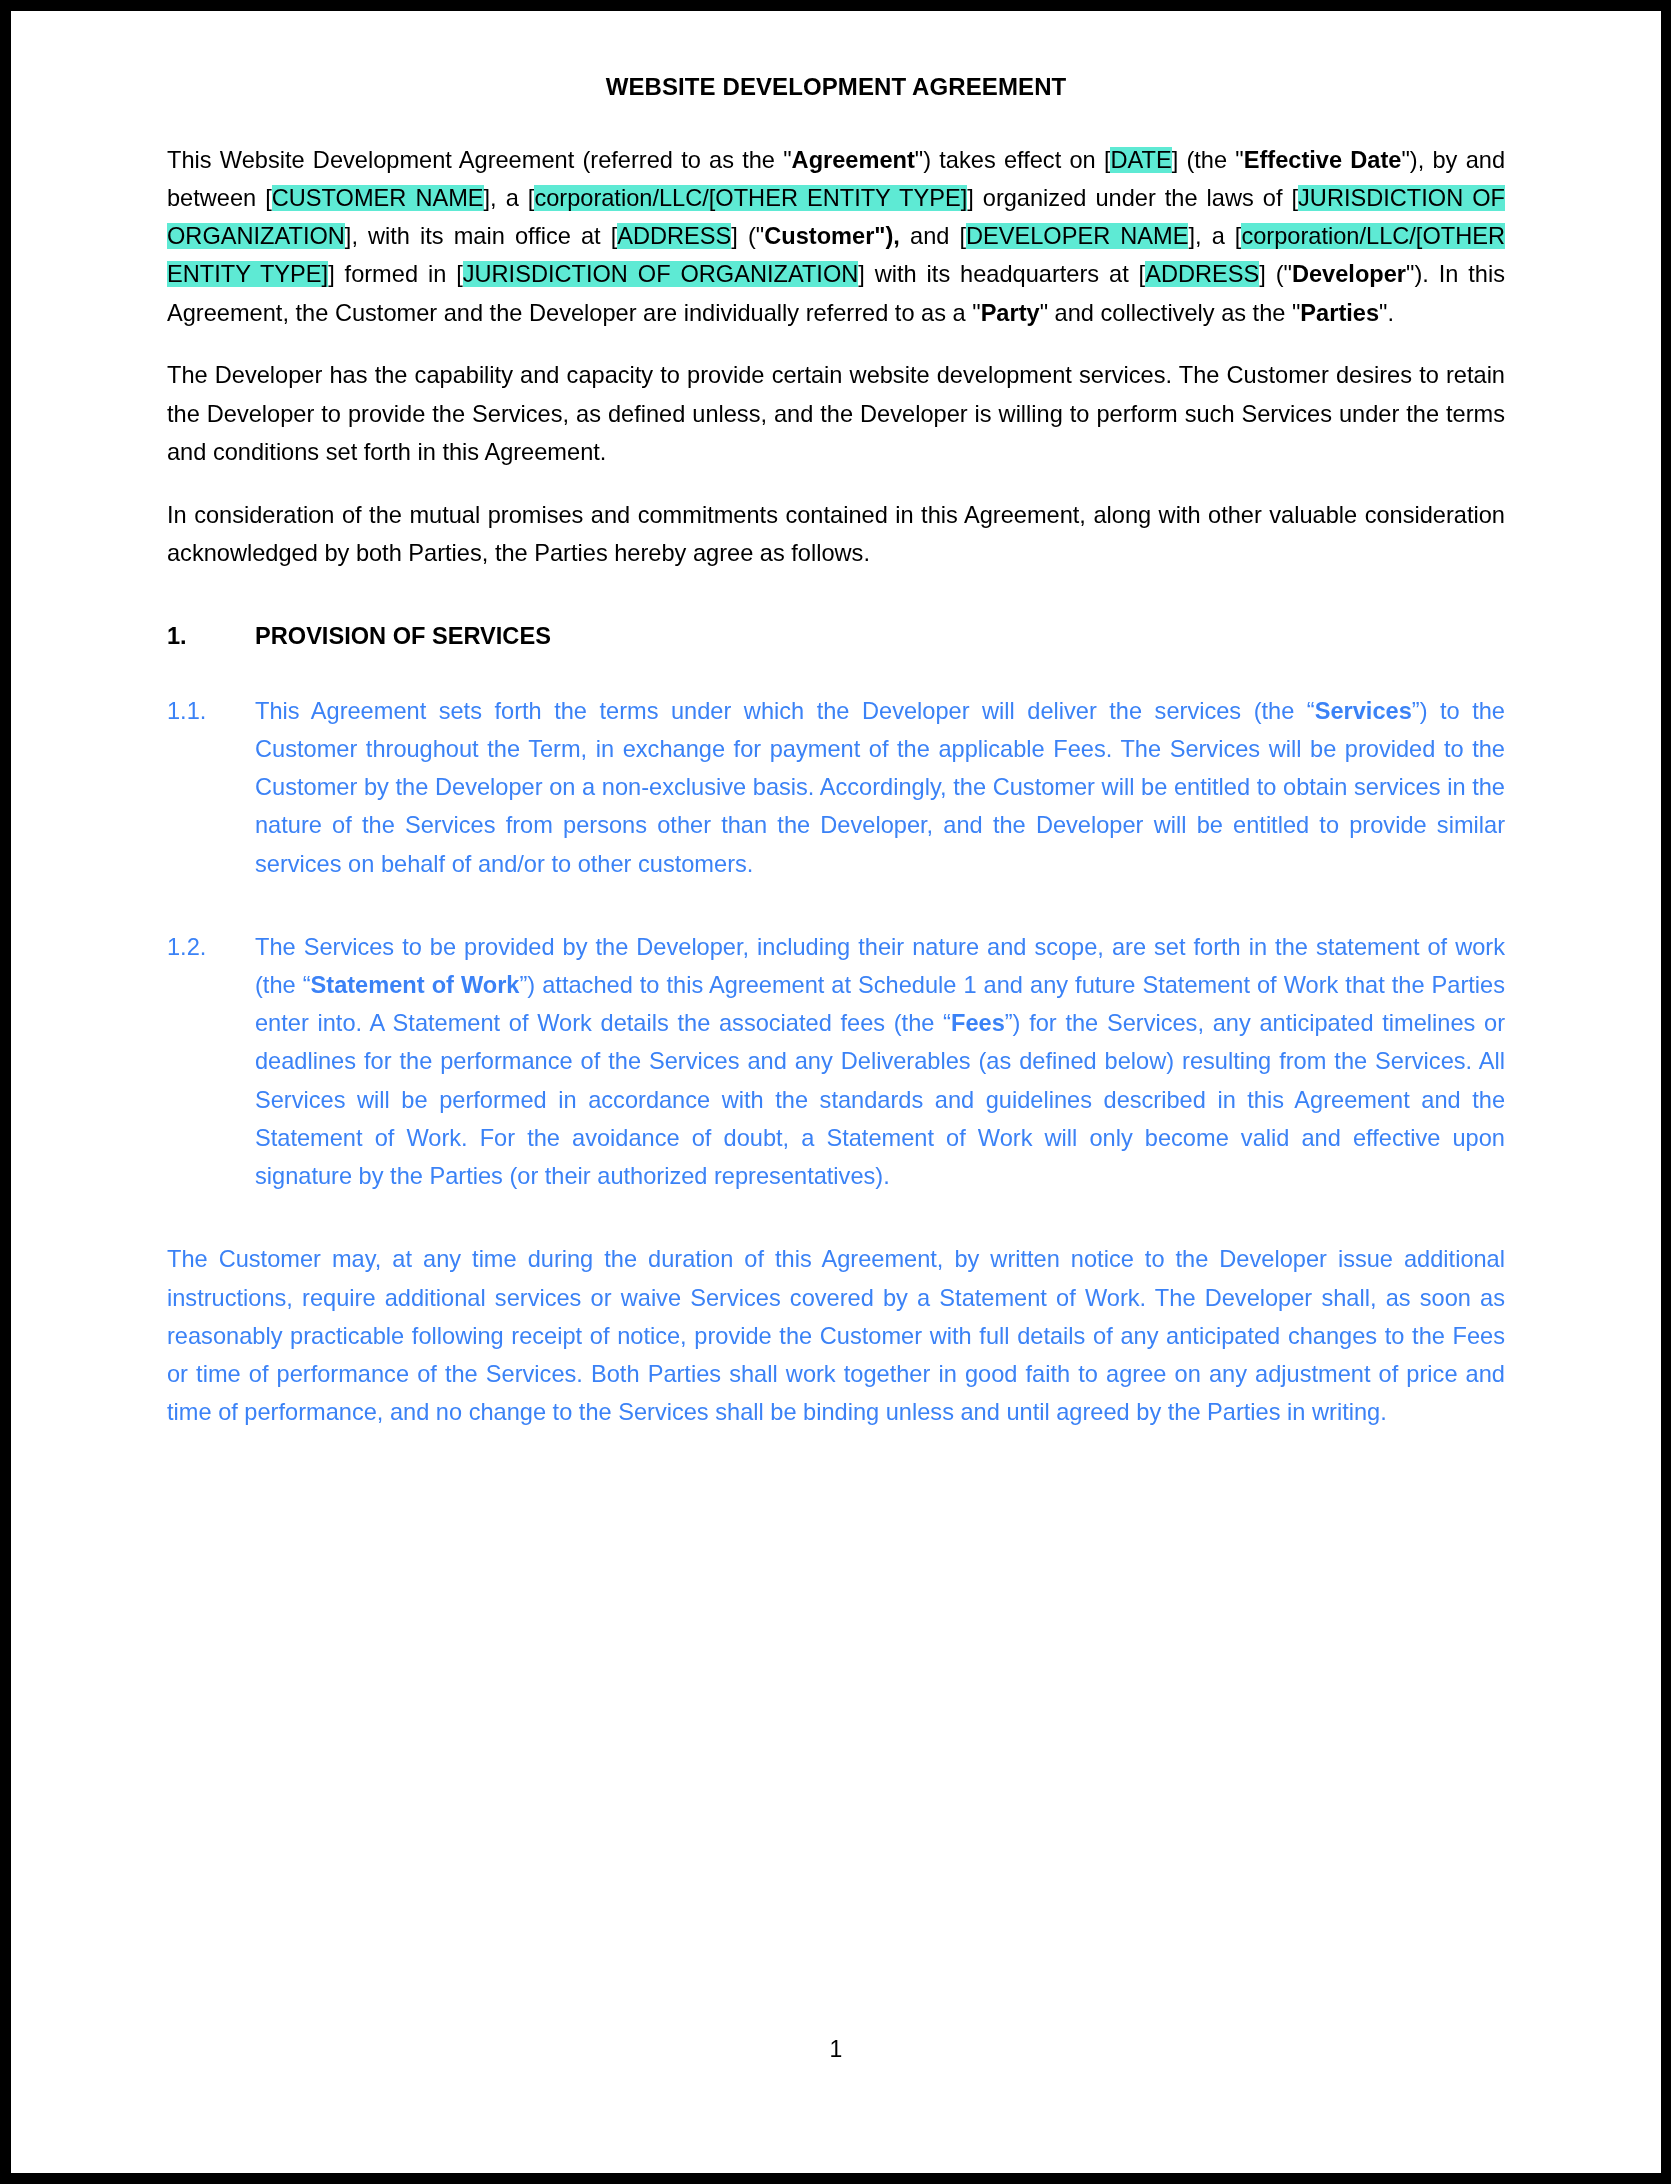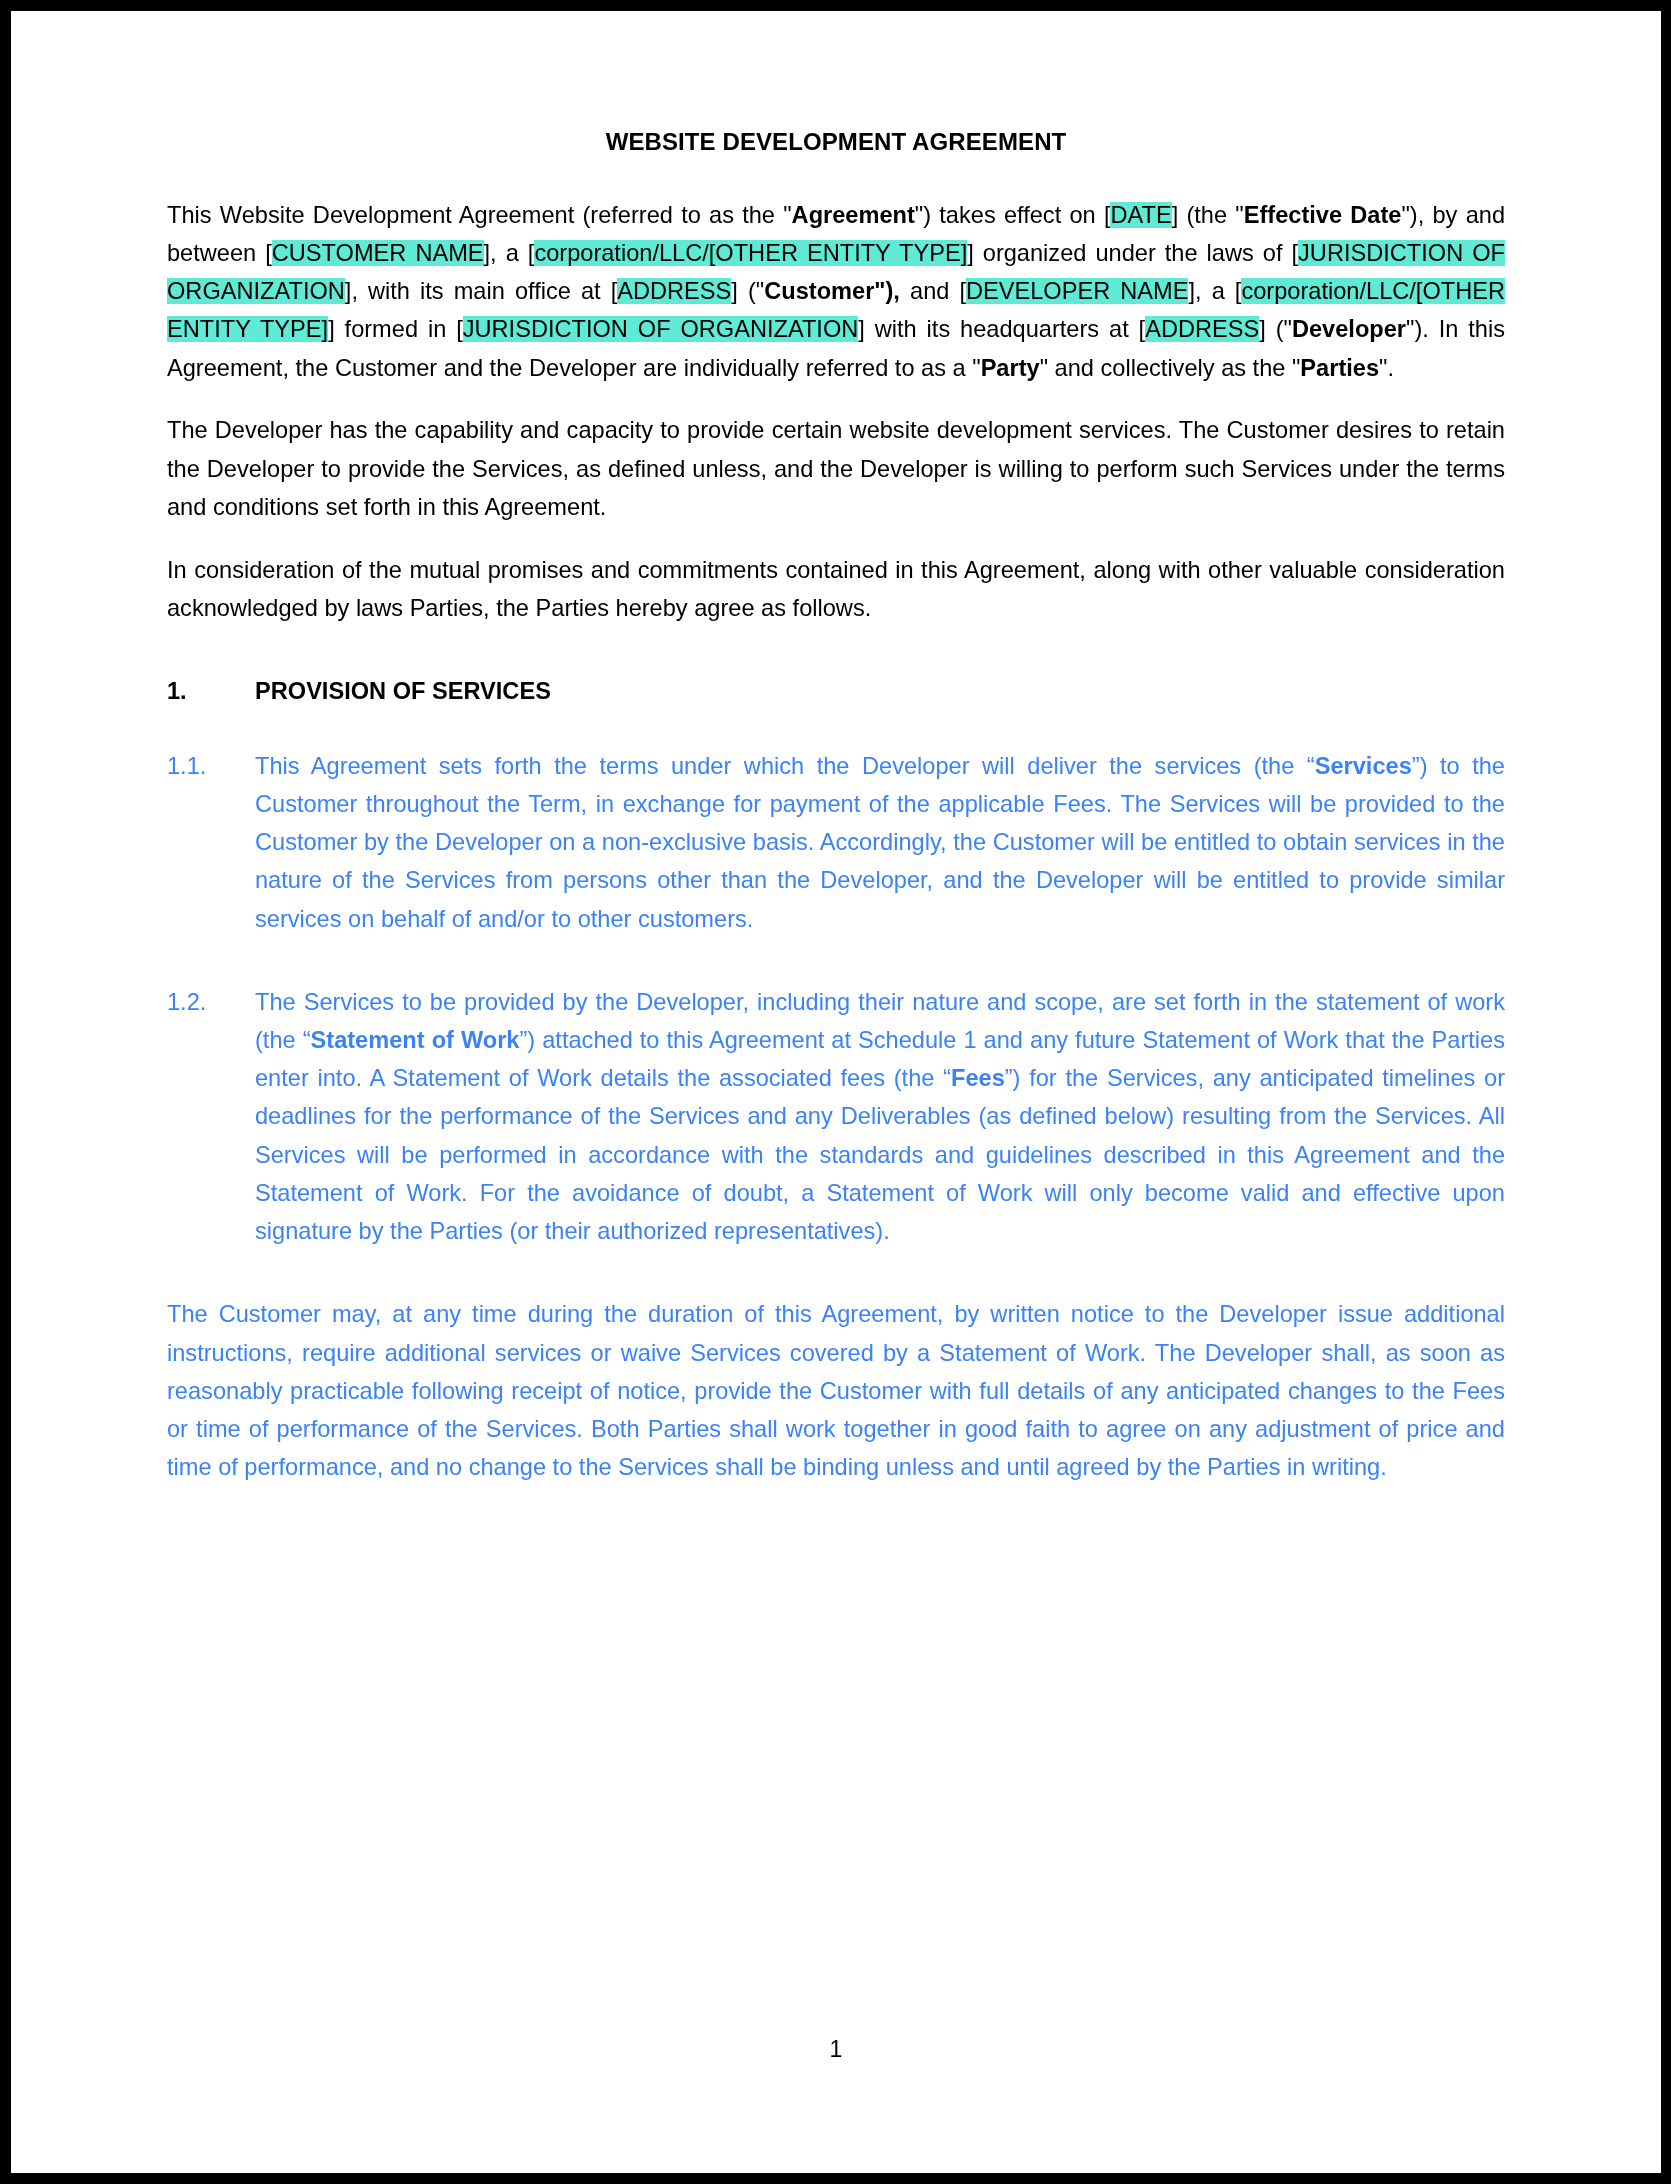--- a/index.html
+++ b/index.html
@@ -19,21 +19,21 @@
     border: 11.4px solid #000000;
     overflow: hidden;
   }
   .page-sheet {
     position: absolute;
     left: 0;
     top: 0;
     right: 0;
     bottom: 0;
     background: #ffffff;
-    padding: 117px 156px 0 156px;
+    padding: 62px 156px 0 156px;
     box-sizing: border-box;
   }
   .doc-title {
     text-align: center;
     font-weight: bold;
     font-size: 24px;
     letter-spacing: 0.1px;
     color: #000000;
     margin: 0 0 39px 0;
     line-height: 1.2;
@@ -99,21 +99,21 @@
 
 <div class="page-frame">
   <div class="page-sheet">
 
     <h1 class="doc-title">WEBSITE DEVELOPMENT AGREEMENT</h1>
 
     <p class="body-para"><span>This Website Development Agreement (referred to as the "</span><b>Agreement</b><span>") takes effect on [</span><span class="hl">DATE</span><span>] (the "</span><b>Effective Date</b><span>"), by and between [</span><span class="hl">CUSTOMER NAME</span><span>], a [</span><span class="hl">corporation/LLC/[OTHER ENTITY TYPE]</span><span>] organized under the laws of [</span><span class="hl">JURISDICTION OF ORGANIZATION</span><span>], with its main office at [</span><span class="hl">ADDRESS</span><span>] ("</span><b>Customer"),</b><span> and [</span><span class="hl">DEVELOPER NAME</span><span>], a [</span><span class="hl">corporation/LLC/[OTHER ENTITY TYPE]</span><span>] formed in [</span><span class="hl">JURISDICTION OF ORGANIZATION</span><span>] with its headquarters at [</span><span class="hl">ADDRESS</span><span>] ("</span><b>Developer</b><span>"). In this Agreement, the Customer and the Developer are individually referred to as a "</span><b>Party</b><span>" and collectively as the "</span><b>Parties</b><span>".</span></p>
 
     <p class="body-para">The Developer has the capability and capacity to provide certain website development services. The Customer desires to retain the Developer to provide the Services, as defined unless, and the Developer is willing to perform such Services under the terms and conditions set forth in this Agreement.</p>
 
-    <p class="body-para">In consideration of the mutual promises and commitments contained in this Agreement, along with other valuable consideration acknowledged by laws Parties, the Parties hereby agree as follows.</p>
+    <p class="body-para">In consideration of the mutual promises and commitments contained in this Agreement, along with other valuable consideration acknowledged by both Parties, the Parties hereby agree as follows.</p>
 
     <div class="section-heading">
       <span class="sec-num">1.</span>
       <span class="sec-title">PROVISION OF SERVICES</span>
     </div>
 
     <div class="clause">
       <span class="clause-num">1.1.</span>
       <span class="clause-text"><span>This Agreement sets forth the terms under which the Developer will deliver the services (the “</span><b>Services</b><span>”) to the Customer throughout the Term, in exchange for payment of the applicable Fees. The Services will be provided to the Customer by the Developer on a non-exclusive basis. Accordingly, the Customer will be entitled to obtain services in the nature of the Services from persons other than the Developer, and the Developer will be entitled to provide similar services on behalf of and/or to other customers.</span></span>
     </div>

